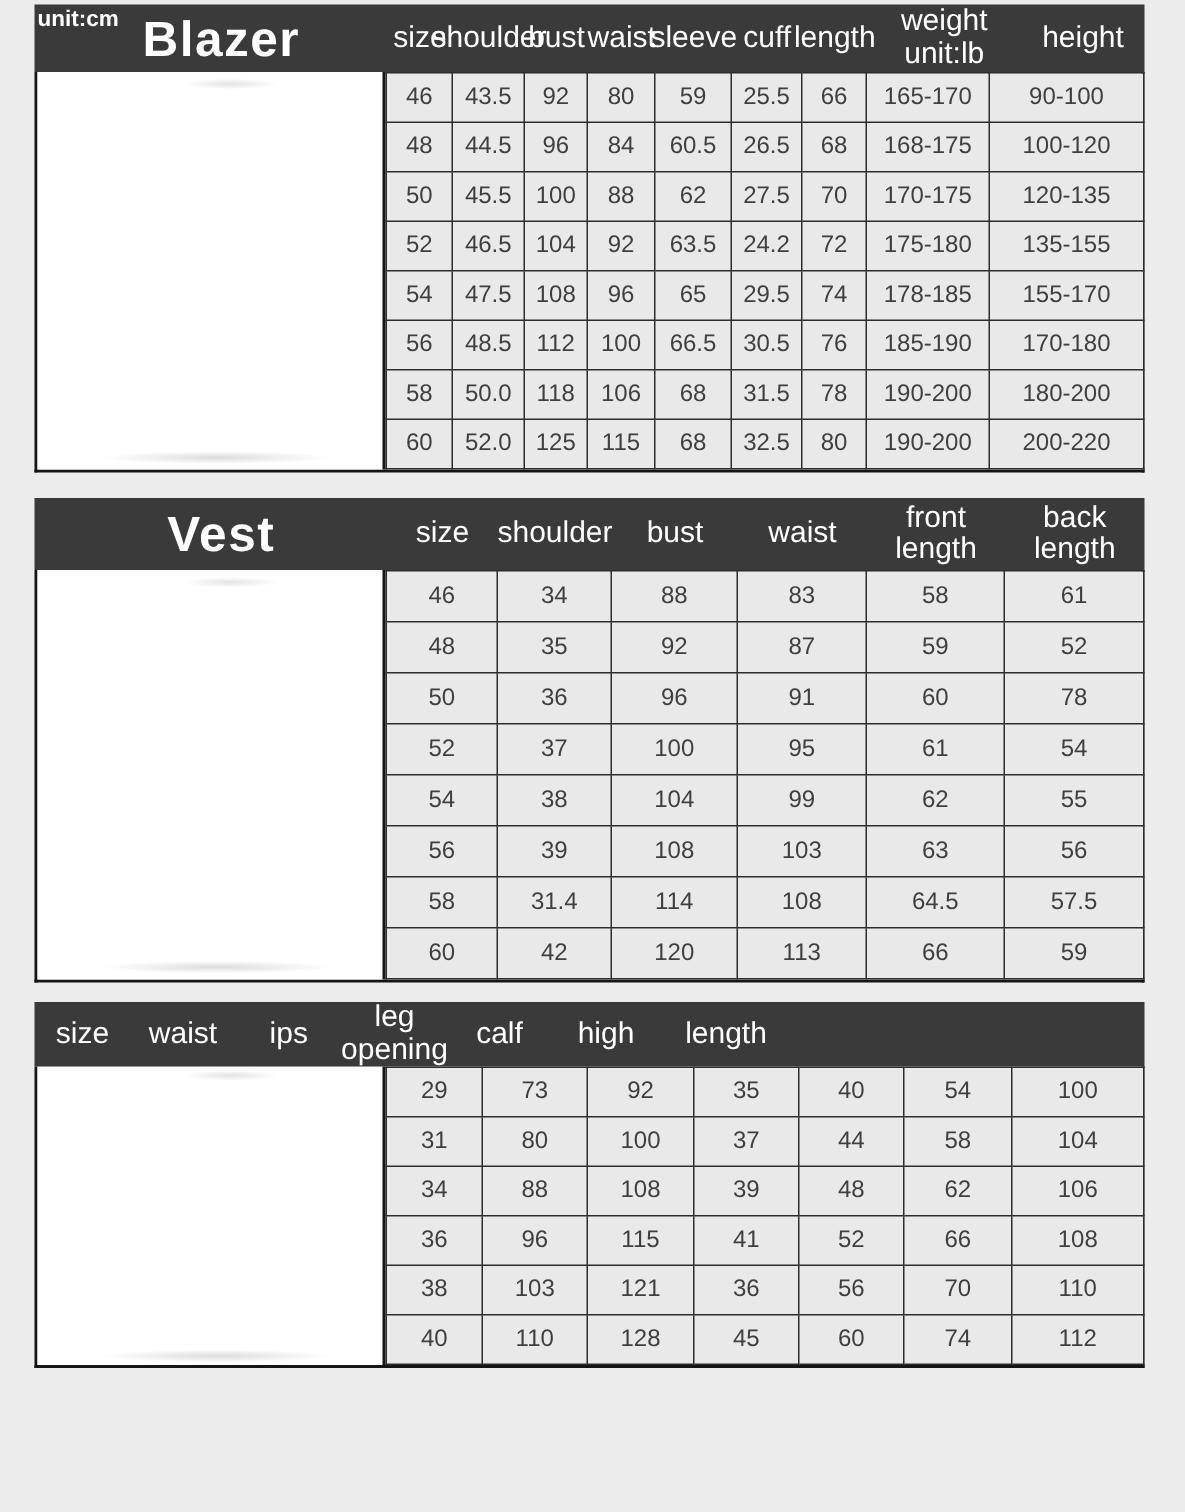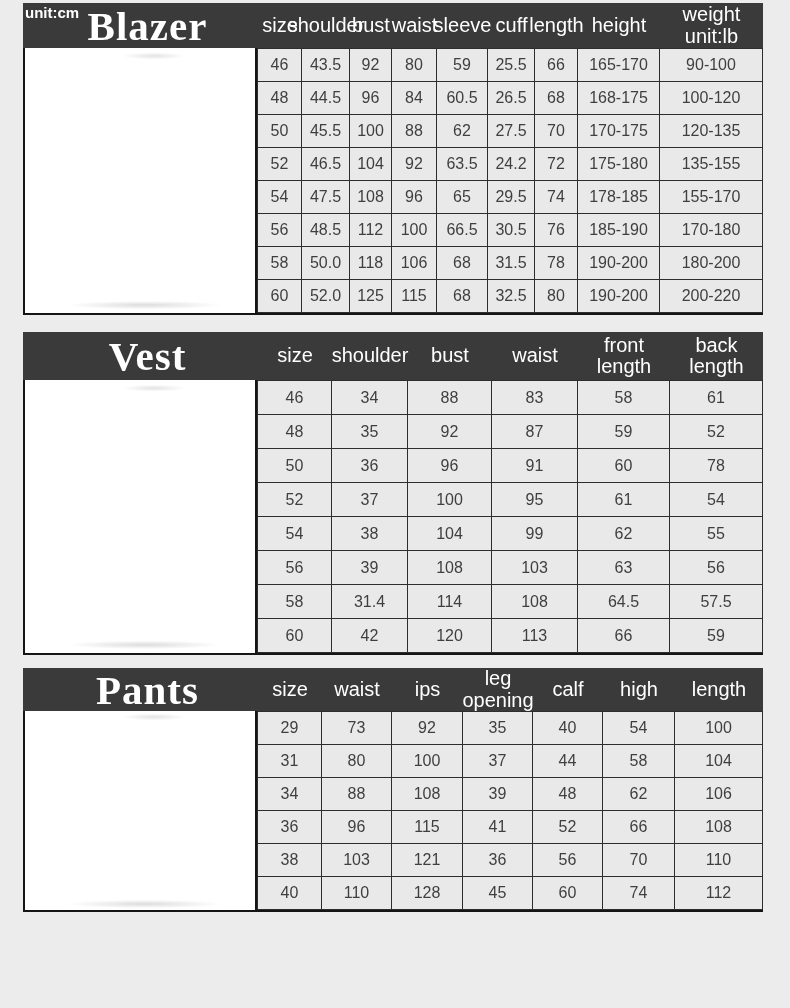--- a/index.html
+++ b/index.html
@@ -20,23 +20,22 @@
   }
   .sec-blazer .sec-header { height:45px; }
   .sec-vest   .sec-header { height:48px; }
   .sec-pants  .sec-header { height:43px; }
 
   .title-cell {
     width:235px; flex:none;
     display:flex; align-items:center; justify-content:center;
   }
   .sec-title {
-    font-size:41px; font-weight:bold; letter-spacing:1px;
+    font-size:33px; font-weight:bold; letter-spacing:1px;
     padding-left:14px;
-    font-family:Liberation Serif, serif;
   }
   .unit-label {
     position:absolute; top:1px; left:2px;
     font-size:15px; font-weight:bold;
   }
   .col-headers { display:flex; flex:1; }
   .col-h {
     flex:none; box-sizing:border-box;
     display:flex; align-items:center; justify-content:center;
     text-align:center; font-size:20px; line-height:1.06;
@@ -86,23 +85,23 @@
         <span class="sec-title">Blazer</span>
       </div>
       <div class="col-headers">
           <div class="col-h" style="width: 44px;">size</div>
           <div class="col-h" style="width: 48px;">shoulder</div>
           <div class="col-h" style="width: 42px;">bust</div>
           <div class="col-h" style="width: 45px;">waist</div>
           <div class="col-h" style="width: 51px;">sleeve</div>
           <div class="col-h" style="width: 47px;">cuff</div>
           <div class="col-h" style="width: 43px;">length</div>
-          <div class="col-h" style="width: 82px;">height</div>
           <div class="col-h" style="width: 103px;">weight
 unit:lb</div>
+          <div class="col-h" style="width: 82px;">height</div>
         </div>
     </div>
     <div class="sec-body">
       <div class="image-box"></div>
       <table class="size-table">
           <colgroup>
             <col style="width: 44px;">
             <col style="width: 48px;">
             <col style="width: 42px;">
             <col style="width: 45px;">
@@ -298,23 +297,20 @@
               <td>66</td>
               <td>59</td>
             </tr>
           </tbody>
         </table>
     </div>
   </section>
 
   <section class="section sec-pants">
     <div class="sec-header">
-      <div class="title-cell">
-        <span class="sec-title">Pants</span>
-      </div>
       <div class="col-headers">
           <div class="col-h" style="width: 64px;">size</div>
           <div class="col-h" style="width: 70px;">waist</div>
           <div class="col-h" style="width: 71px;">ips</div>
           <div class="col-h" style="width: 70px;">leg
 opening</div>
           <div class="col-h" style="width: 70px;">calf</div>
           <div class="col-h" style="width: 72px;">high</div>
           <div class="col-h" style="width: 88px;">length</div>
         </div>

